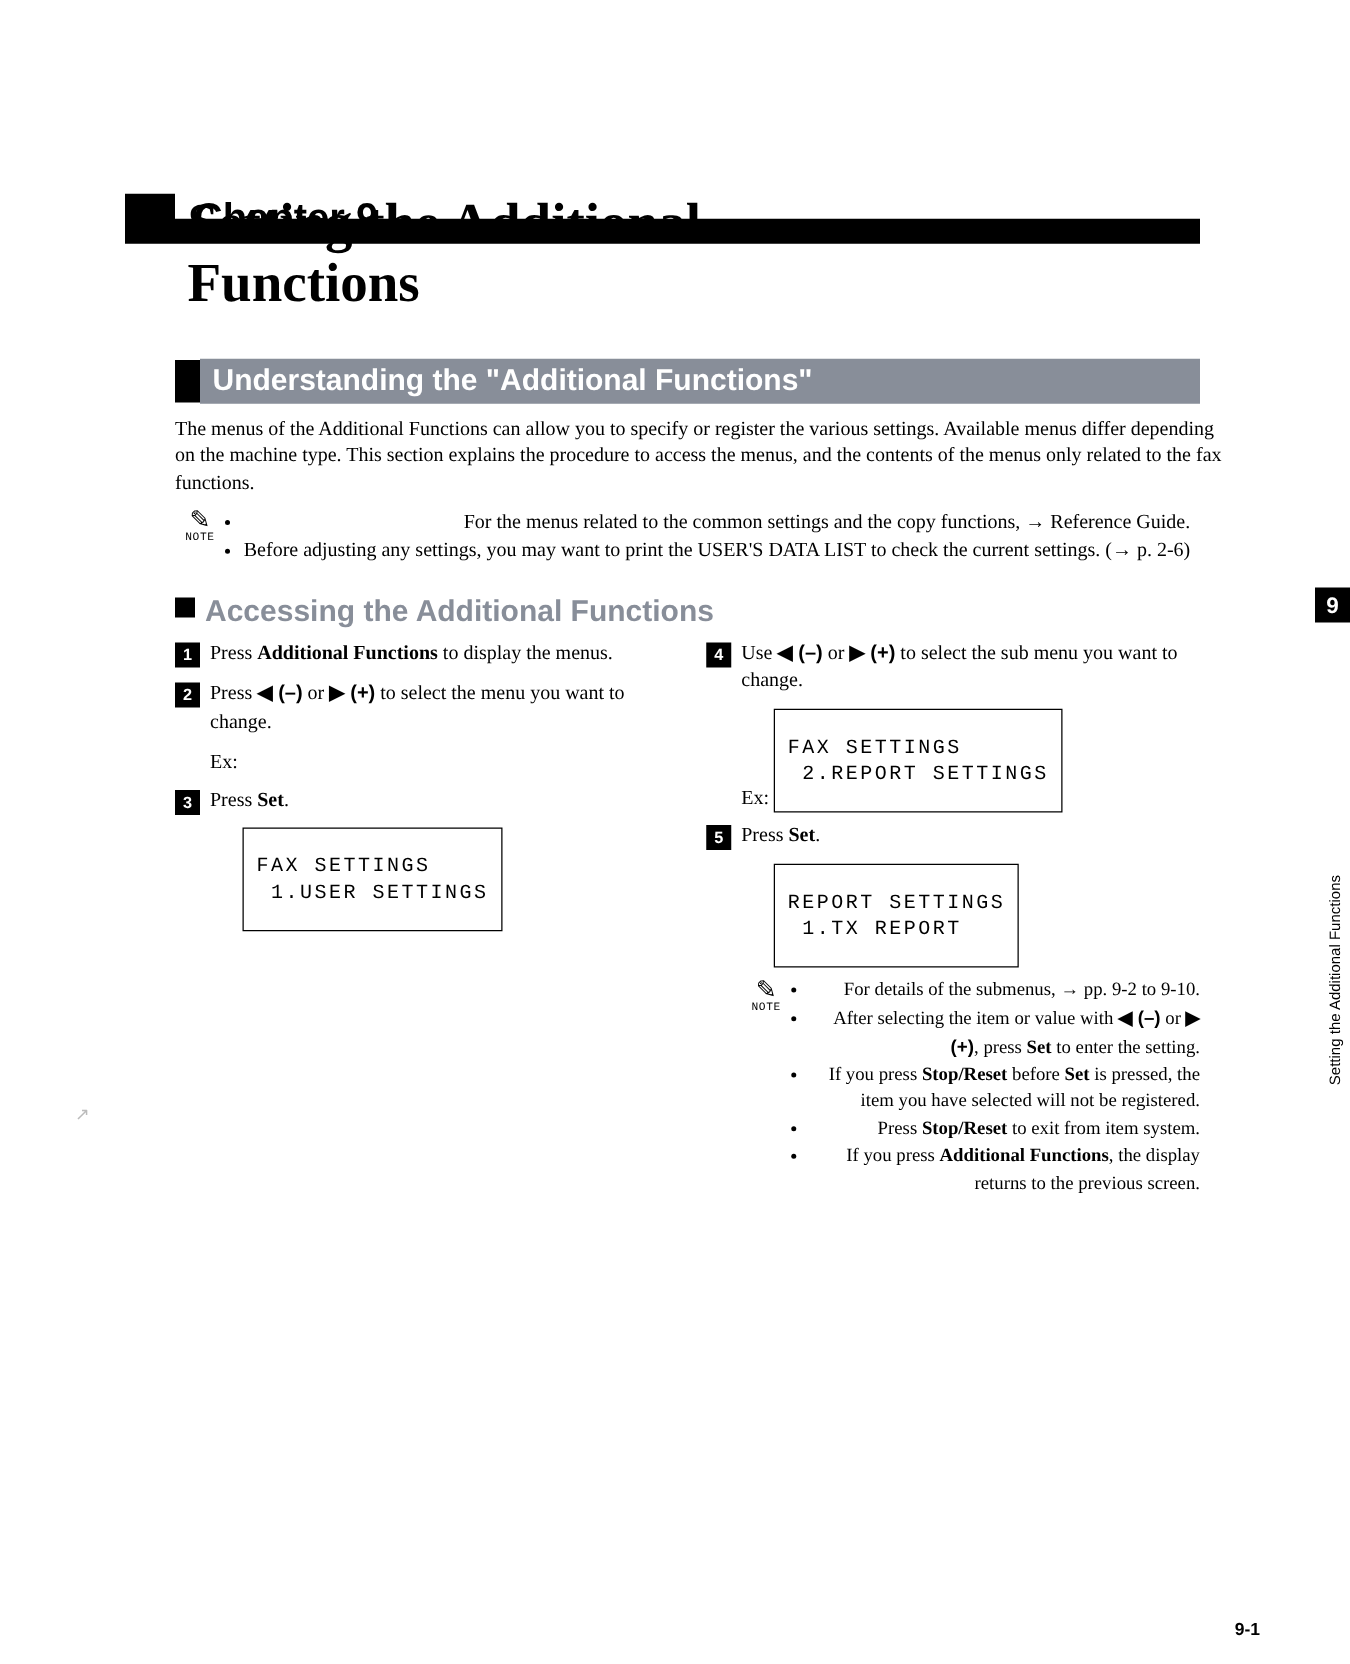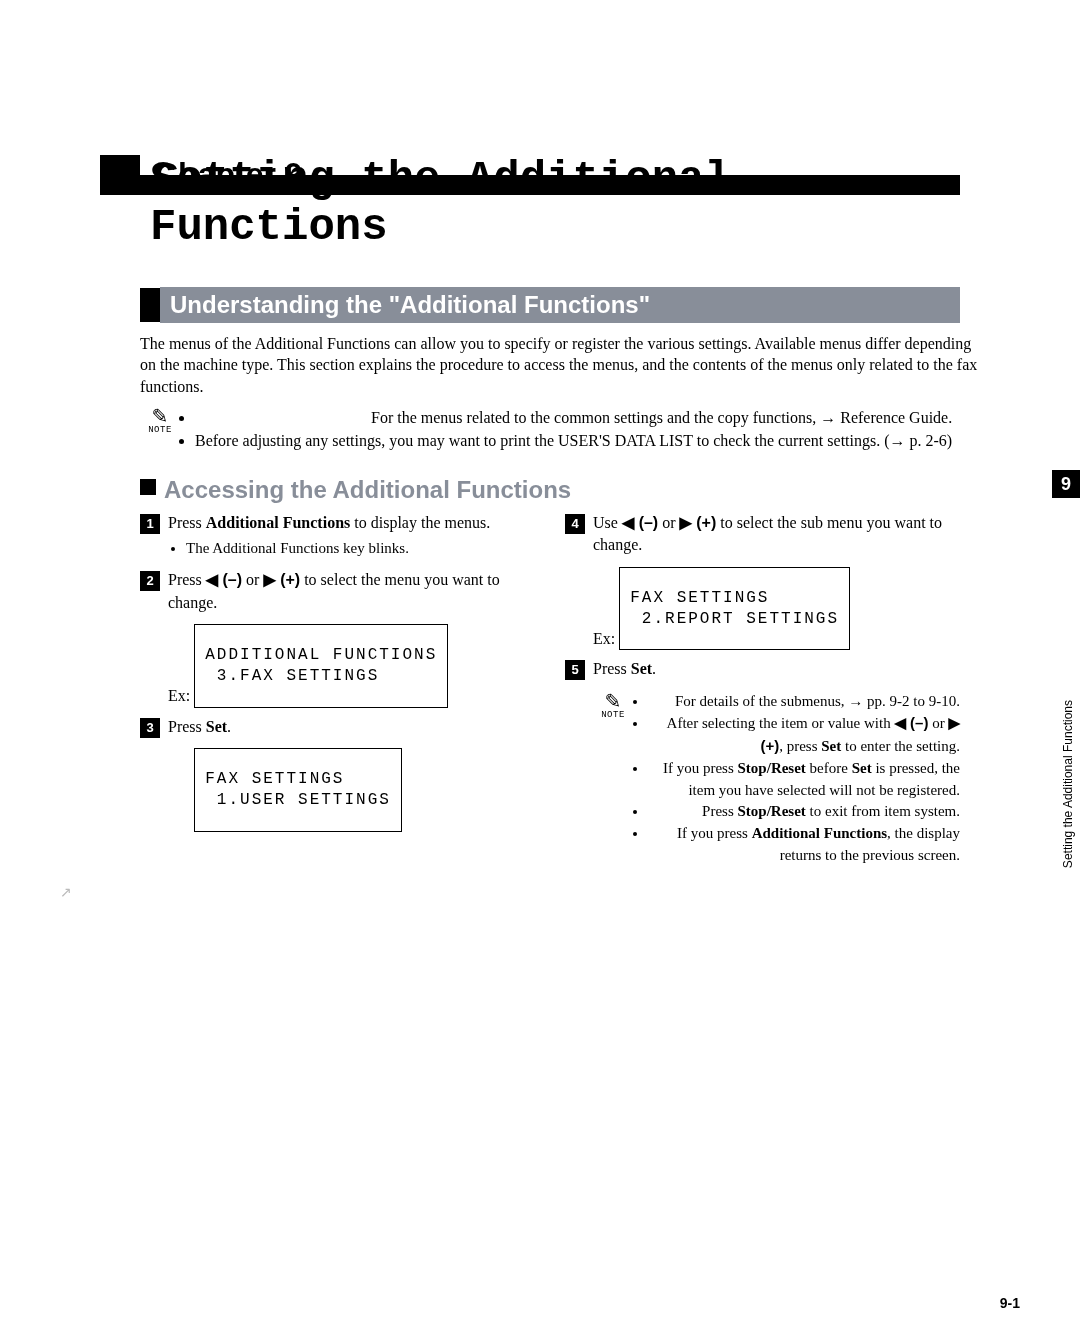--- a/index.html
+++ b/index.html
@@ -14,21 +14,21 @@
   .chapter-sq { position:absolute; left:0; top:0; width:40px; height:40px; background:#000; }
   .chapter-bar {
     position:absolute; left:40px; top:20px; right:0; height:20px; background:#000;
   }
   .chapter-label {
     position:absolute; left:55px; top:1px; color:#000;
     font-family:Arial, Helvetica, sans-serif; font-weight:900; font-size:32px;
   }
   .chapter-title {
     margin-top:55px; margin-left:50px;
-    font-family:Liberation Mono, monospace; font-weight:900; font-size:44px; line-height:1.1;
+    font-family:Liberation Serif, serif; font-weight:900; font-size:44px; line-height:1.1;
   }
   .section-bar {
     margin-top:35px; margin-left:0;
     display:flex; align-items:center;
   }
   .section-bar .tab { width:20px; height:34px; background:#000; }
   .section-bar .title {
     flex:1; background:#888e99; color:#fff;
     font-family:Arial, Helvetica, sans-serif; font-weight:800; font-size:24px;
     padding:4px 10px;
@@ -66,21 +66,21 @@
     position:absolute; right:0; top:470px; width:28px; height:28px;
     background:#000; color:#fff; text-align:center; line-height:28px;
     font-family:Arial,Helvetica,sans-serif; font-weight:700; font-size:18px;
   }
   .side-text {
     position:absolute; right:5px; top:700px;
     writing-mode:vertical-rl; transform:rotate(180deg);
     font-family:Arial,Helvetica,sans-serif; font-size:12px; color:#000;
   }
   .page-num {
-    position:absolute; right:60px; bottom:20px;
+    position:absolute; right:72px; bottom:20px;
     font-family:Arial,Helvetica,sans-serif; font-weight:700; font-size:14px;
   }
   .tri { font-family:Arial,Helvetica,sans-serif; }
 </style>
 </head>
 <body>
 
 <div class="page">
 
   <div class="chapter-block">
@@ -114,33 +114,28 @@
   <div class="subhead">
     <span class="black-box"></span><span>Accessing the Additional Functions</span>
   </div>
 
   <div class="columns">
     <div class="col">
 
       <div class="step">
         <div class="num">1</div>
         <span>Press </span><b>Additional Functions</b><span> to display the menus.</span>
-        <ul>
-            <li>The Additional Functions key blinks.</li>
-          </ul>
       </div>
 
       <div class="step">
         <div class="num">2</div>
         <span>Press </span><b class="tri">◀ (–)</b><span> or </span><b class="tri">▶ (+)</b><span> to select the menu you want to change.</span>
       </div>
       <div class="lcd-wrap">
         <span class="ex">Ex:</span>
-        <div class="lcd"><span>ADDITIONAL FUNCTIONS</span>
-<span> 3.FAX SETTINGS</span></div>
       </div>
 
       <div class="step">
         <div class="num">3</div>
         <span>Press </span><b>Set</b><span>.</span>
       </div>
       <div class="lcd-wrap">
         <span class="ex" style="visibility:hidden">Ex:</span>
         <div class="lcd"><span>FAX SETTINGS</span>
 <span> 1.USER SETTINGS</span></div>
@@ -156,20 +151,25 @@
       </div>
       <div class="lcd-wrap">
         <span class="ex">Ex:</span>
         <div class="lcd"><span>FAX SETTINGS</span>
 <span> 2.REPORT SETTINGS</span></div>
       </div>
 
       <div class="step">
         <div class="num">5</div>
         <span>Press </span><b>Set</b><span>.</span>
+      </div>
+      <div class="lcd-wrap">
+        <span class="ex" style="visibility:hidden">Ex:</span>
+        <div class="lcd"><span>REPORT SETTINGS</span>
+<span> 1.TX REPORT</span></div>
       </div>
 
       <div class="note-row" style="margin:6px 0 0 28px;">
         <div class="note-mark">
           <div class="pencil">✎</div>
           <div class="label">NOTE</div>
         </div>
         <ul style="font-size:15px;">
           <li>For details of the submenus, → pp. 9-2 to 9-10.</li>
           <li>

